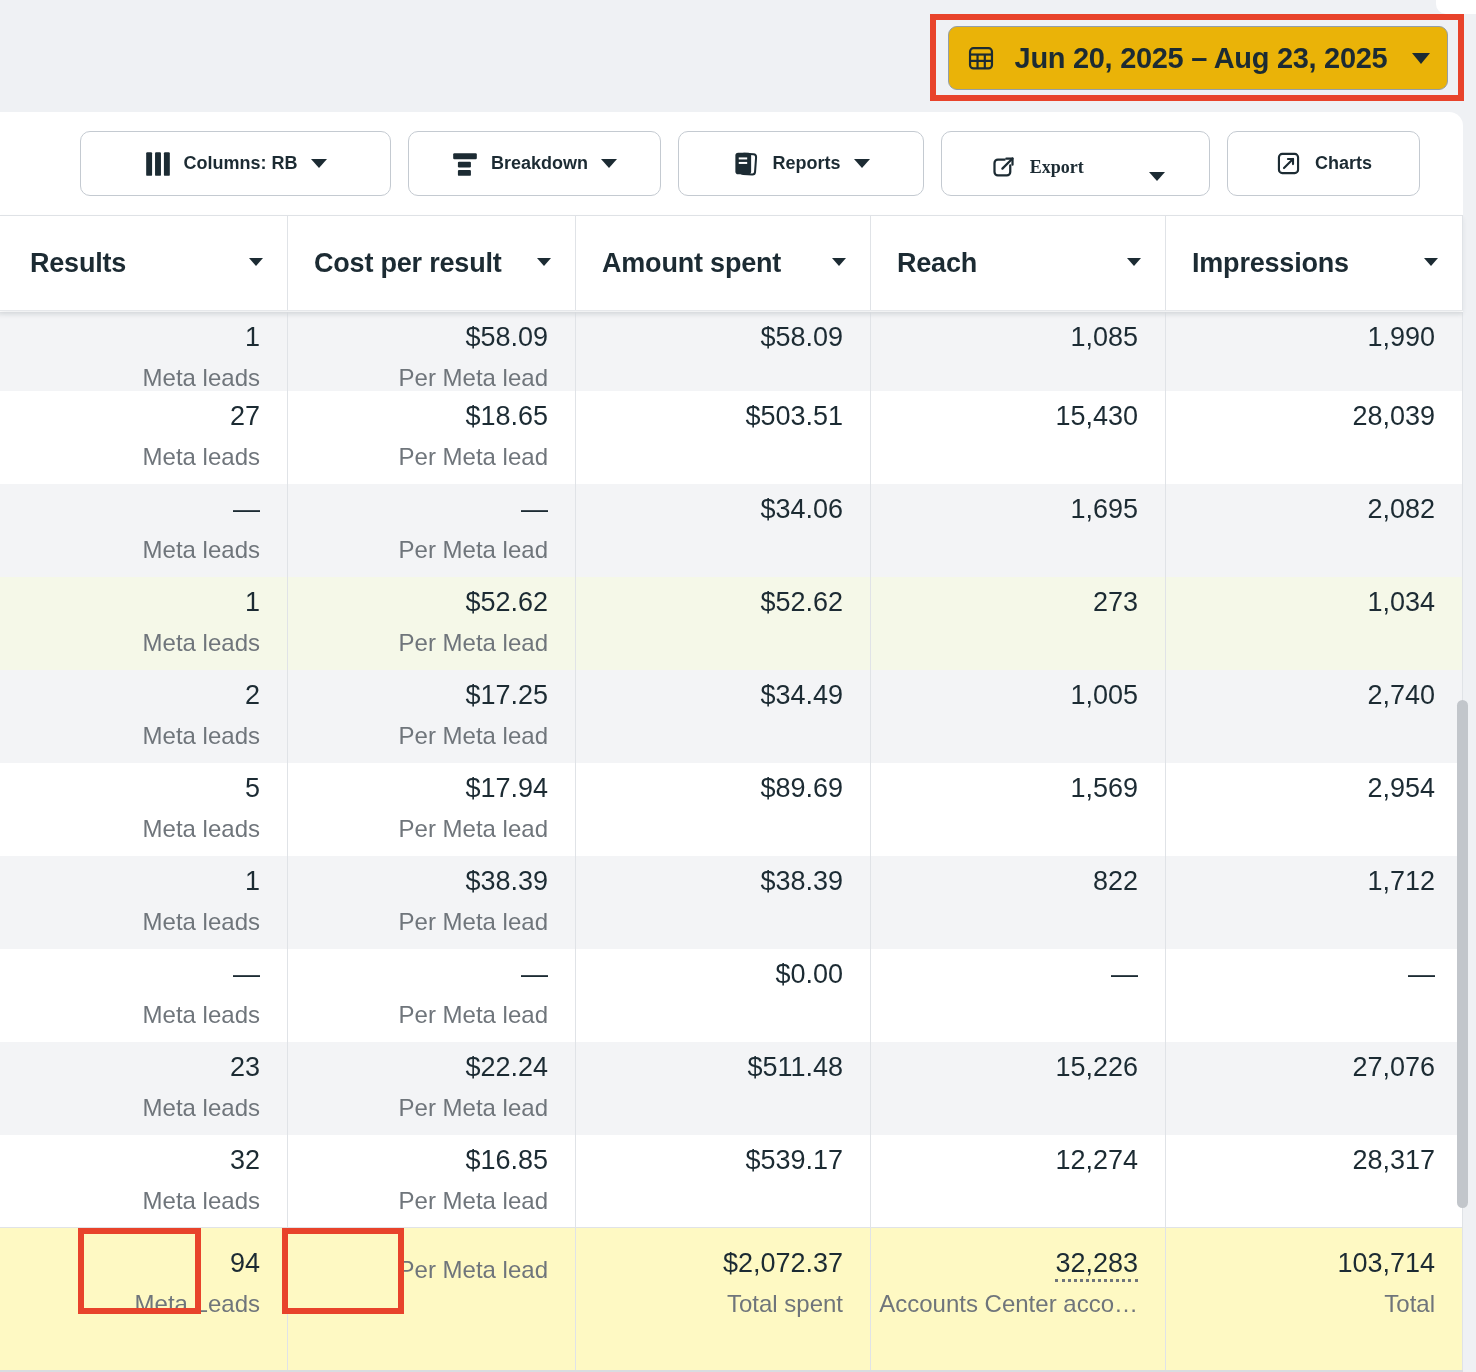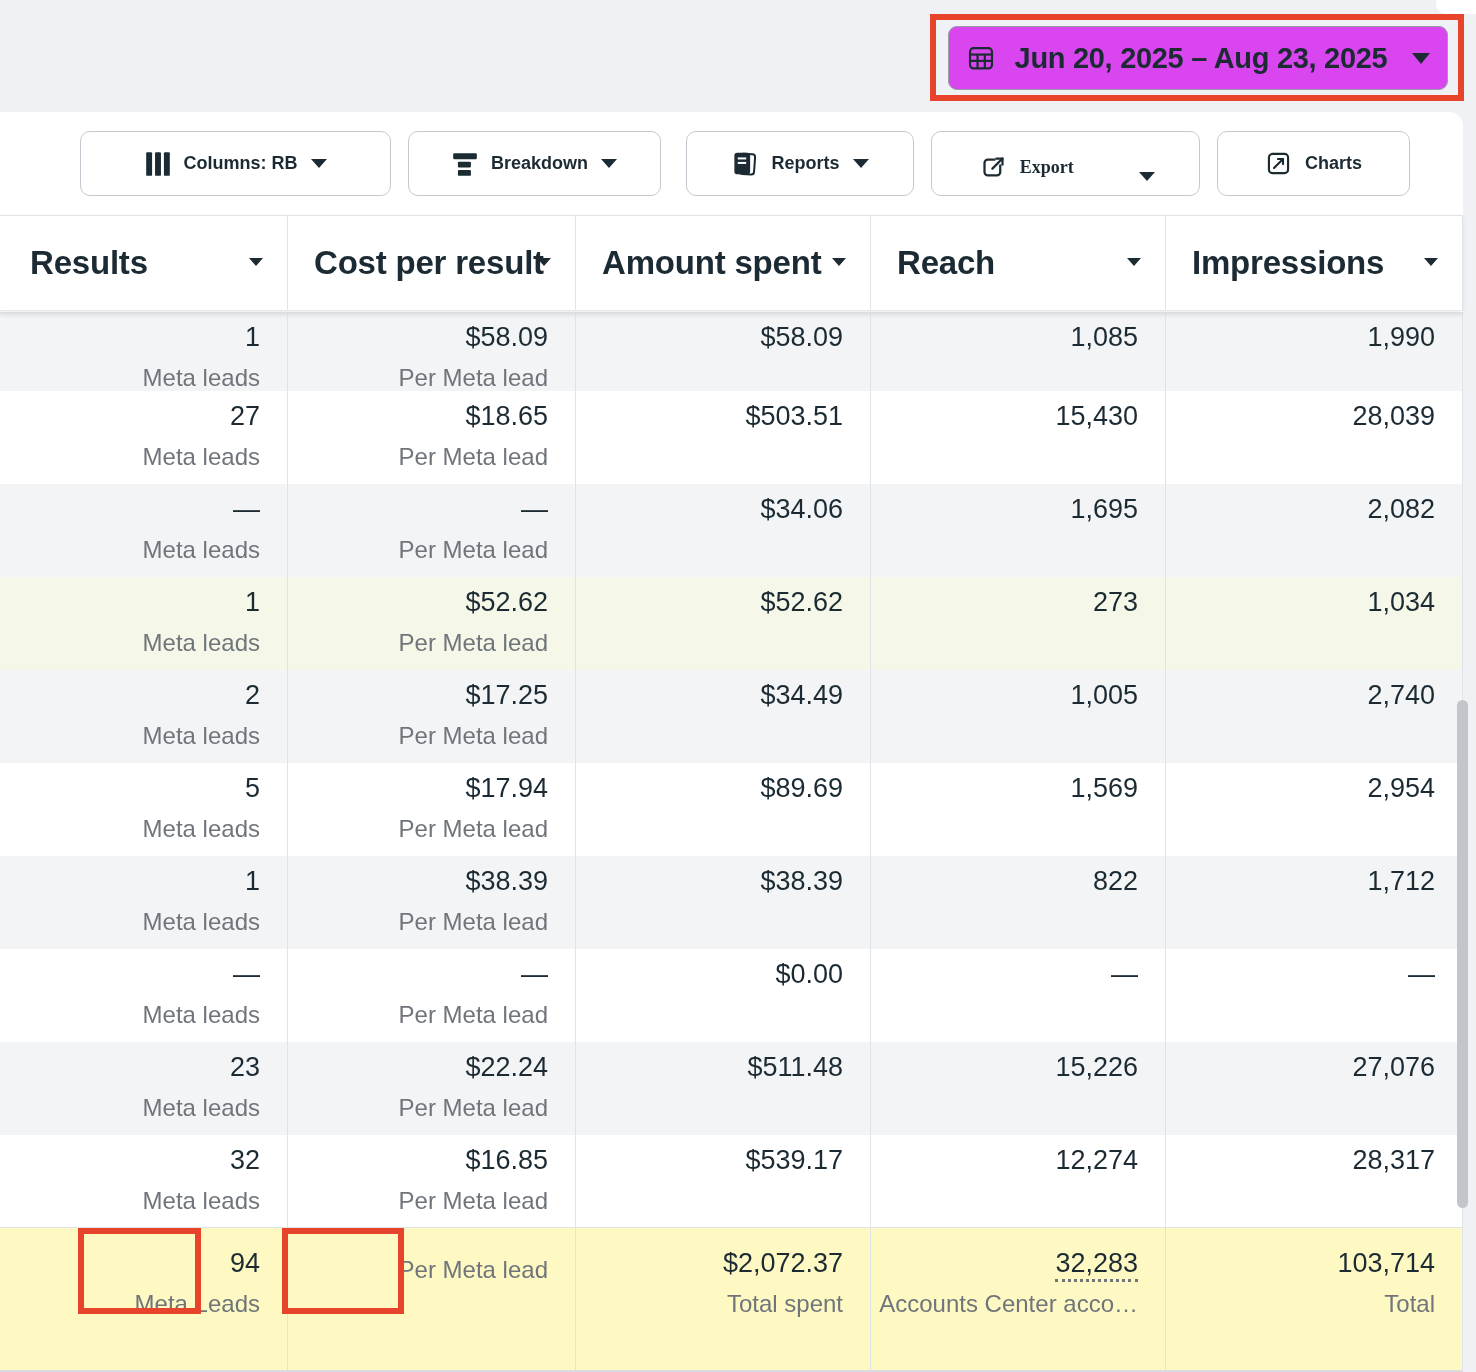--- a/index.html
+++ b/index.html
@@ -7,21 +7,21 @@
     width:1476px;height:1372px;overflow:hidden;position:relative;
     background:#eff1f4;
     font-family:"Liberation Sans","DejaVu Sans",sans-serif;
     color:#1c2b33;
   }
   
   .topbar{position:absolute;left:0;top:0;width:1476px;height:112px;background:#eff1f4;}
   .top-cut{position:absolute;left:1436px;top:-16px;width:70px;height:30px;background:#ffffff;border-radius:10px;}
   .date-btn{
     position:absolute;left:948px;top:26px;width:500px;height:64px;box-sizing:border-box;
-    background:#d946ef;border:1.5px solid #939ea8;border-radius:9px;
+    background:#eab308;border:1.5px solid #939ea8;border-radius:9px;
     display:flex;align-items:center;justify-content:center;gap:19px;cursor:pointer;
   }
   .date-btn .label{font-size:29px;font-weight:700;letter-spacing:-.3px;white-space:nowrap;}
   .caret{width:0;height:0;border-left:9px solid transparent;border-right:9px solid transparent;border-top:11px solid #1c2b33;}
   .caret.sm{border-left-width:8px;border-right-width:8px;border-top-width:9px;}
   .caret.xs{border-left-width:7px;border-right-width:7px;border-top-width:8px;}
   
   .red-box{position:absolute;border:6px solid #e8432b;box-sizing:border-box;pointer-events:none;z-index:30;}
   .rb-date{left:930px;top:14px;width:534px;height:87px;}
   .rb-tot1{left:78px;top:1228px;width:123px;height:86px;}
@@ -29,31 +29,31 @@
   
   .card{position:absolute;left:0;top:112px;width:1463px;height:1260px;background:#ffffff;border-radius:0 14px 0 0;}
   
   .toolbar{position:absolute;left:0;top:19px;width:1463px;height:65px;display:flex;gap:17px;padding-left:80px;box-sizing:border-box;}
   .tbtn{
     height:65px;box-sizing:border-box;background:#fff;border:1.5px solid #c4cad1;border-radius:10px;
     display:flex;align-items:center;justify-content:center;gap:13px;cursor:pointer;
     font-size:18px;font-weight:600;color:#1c2b33;white-space:nowrap;
   }
   .tbtn svg{flex:0 0 auto;}
-  .w-columns{width:311px;} .w-breakdown{width:253px;} .w-reports{width:228px;margin-left:8px;} .w-charts{width:193px;}
+  .w-columns{width:311px;} .w-breakdown{width:253px;} .w-reports{width:246px;} .w-charts{width:193px;}
   .split{width:269px;padding:14px;display:flex;align-items:flex-end;gap:0;font-family:Liberation Serif, serif;}
   .split .main{flex:1;display:flex;align-items:center;justify-content:center;gap:13px;}
   .split .divider{width:1.5px;background:#c4cad1;}
   .split .dd{width:76px;display:flex;align-items:center;justify-content:center;}
   
   .thead,.trow,.totals{display:grid;grid-template-columns:288px 288px 295px 295px 297px;width:1463px;box-sizing:border-box;}
   .thead{position:absolute;left:0;top:103px;height:96px;border-top:1px solid #dfe2e6;border-bottom:1px solid #e6e8eb;background:#fff;z-index:2;box-shadow:0 3px 5px rgba(28,43,51,.07);}
   .hcell{position:relative;display:flex;align-items:center;padding-left:26px;border-right:1px solid #e0e3e7;box-sizing:border-box;cursor:pointer;}
   .hcell:first-child{padding-left:30px;}
-  .hcell .hlabel{font-size:33px;font-weight:700;letter-spacing:-.2px;}
+  .hcell .hlabel{font-size:27px;font-weight:700;letter-spacing:-.2px;}
   .hcell .caret{position:absolute;right:24px;top:50%;margin-top:-5px;}
   .tbody{position:absolute;left:0;top:200px;width:1463px;}
   .trow{height:93px;background:#fff;}
   .trow.first{height:79px;box-shadow:inset 0 7px 7px -7px rgba(28,43,51,.14);}
   .trow.stripe{background:#f3f4f6;}
   .trow.highlight{background:#f5f8e8;}
   .cell{padding:8px 27px 0 0;text-align:right;border-right:1px solid #e0e3e7;box-sizing:border-box;overflow:hidden;}
   .val{font-size:27px;font-weight:500;color:#1c2b33;line-height:34px;white-space:nowrap;}
   .sub{font-size:24px;font-weight:400;color:#6f757b;line-height:32px;margin-top:8px;white-space:nowrap;text-overflow:ellipsis;overflow:hidden;}
   

